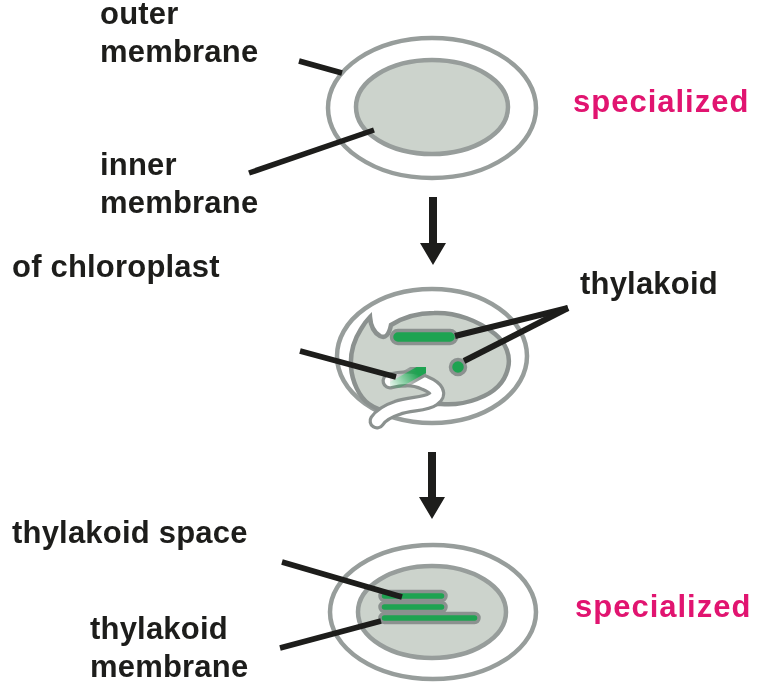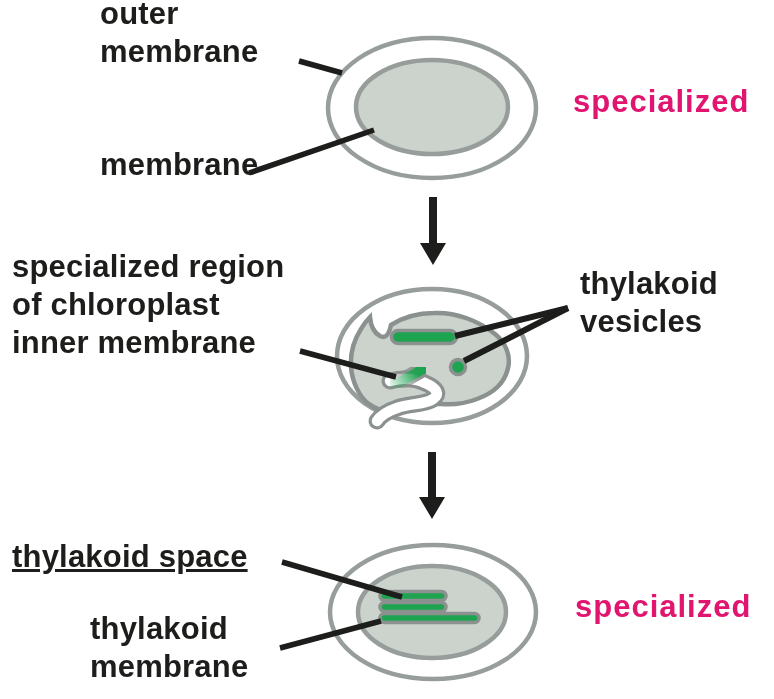--- a/index.html
+++ b/index.html
@@ -24,21 +24,21 @@
   .lbl.accent {
     color: var(--accent, #e11470);
     letter-spacing: 1px;
   }
   
   .pos-outer-membrane   { left: 100px; top: -5px; }
   .pos-inner-membrane   { left: 100px; top: 146px; }
   .pos-specialized      { left: 12px;  top: 248px; }
   .pos-thylakoid-vesicles { left: 580px; top: 265px; }
   .pos-proplastid       { left: 573px; top: 83px; }
-  .pos-thylakoid-space  { left: 12px;  top: 538px; text-decoration: underline; }
+  .pos-thylakoid-space  { left: 12px;  top: 514px; }
   .pos-thylakoid-membrane { left: 90px; top: 610px; }
   .pos-chloroplast      { left: 575px; top: 588px; }
 </style>
 </head>
 <body>
 
 <div class="canvas" style="--accent: #e11470; --ink: #1d1d1b;">
 
   <svg class="diagram-svg" width="774" height="699" viewBox="0 0 774 699">
     <defs>
@@ -103,34 +103,32 @@
     <line x1="282" y1="562" x2="402" y2="597" stroke-width="5.5" stroke="#1d1d1b"></line>
     <line x1="280" y1="648" x2="381" y2="621" stroke-width="5.5" stroke="#1d1d1b"></line>
   </svg>
 
   <div class="lbl pos-outer-membrane">
     <div>outer</div>
     <div>membrane</div>
   </div>
 
   <div class="lbl pos-inner-membrane">
+    <div>inner</div>
     <div>membrane</div>
   </div>
 
   <div class="lbl accent pos-proplastid">specialized</div>
 
   <div class="lbl pos-specialized">
-    <div>specialized region</div>
     <div>of chloroplast</div>
-    <div>inner membrane</div>
   </div>
 
   <div class="lbl pos-thylakoid-vesicles">
     <div>thylakoid</div>
-    <div>vesicles</div>
   </div>
 
   <div class="lbl pos-thylakoid-space">thylakoid space</div>
 
   <div class="lbl pos-thylakoid-membrane">
     <div>thylakoid</div>
     <div>membrane</div>
   </div>
 
   <div class="lbl accent pos-chloroplast">specialized</div>

